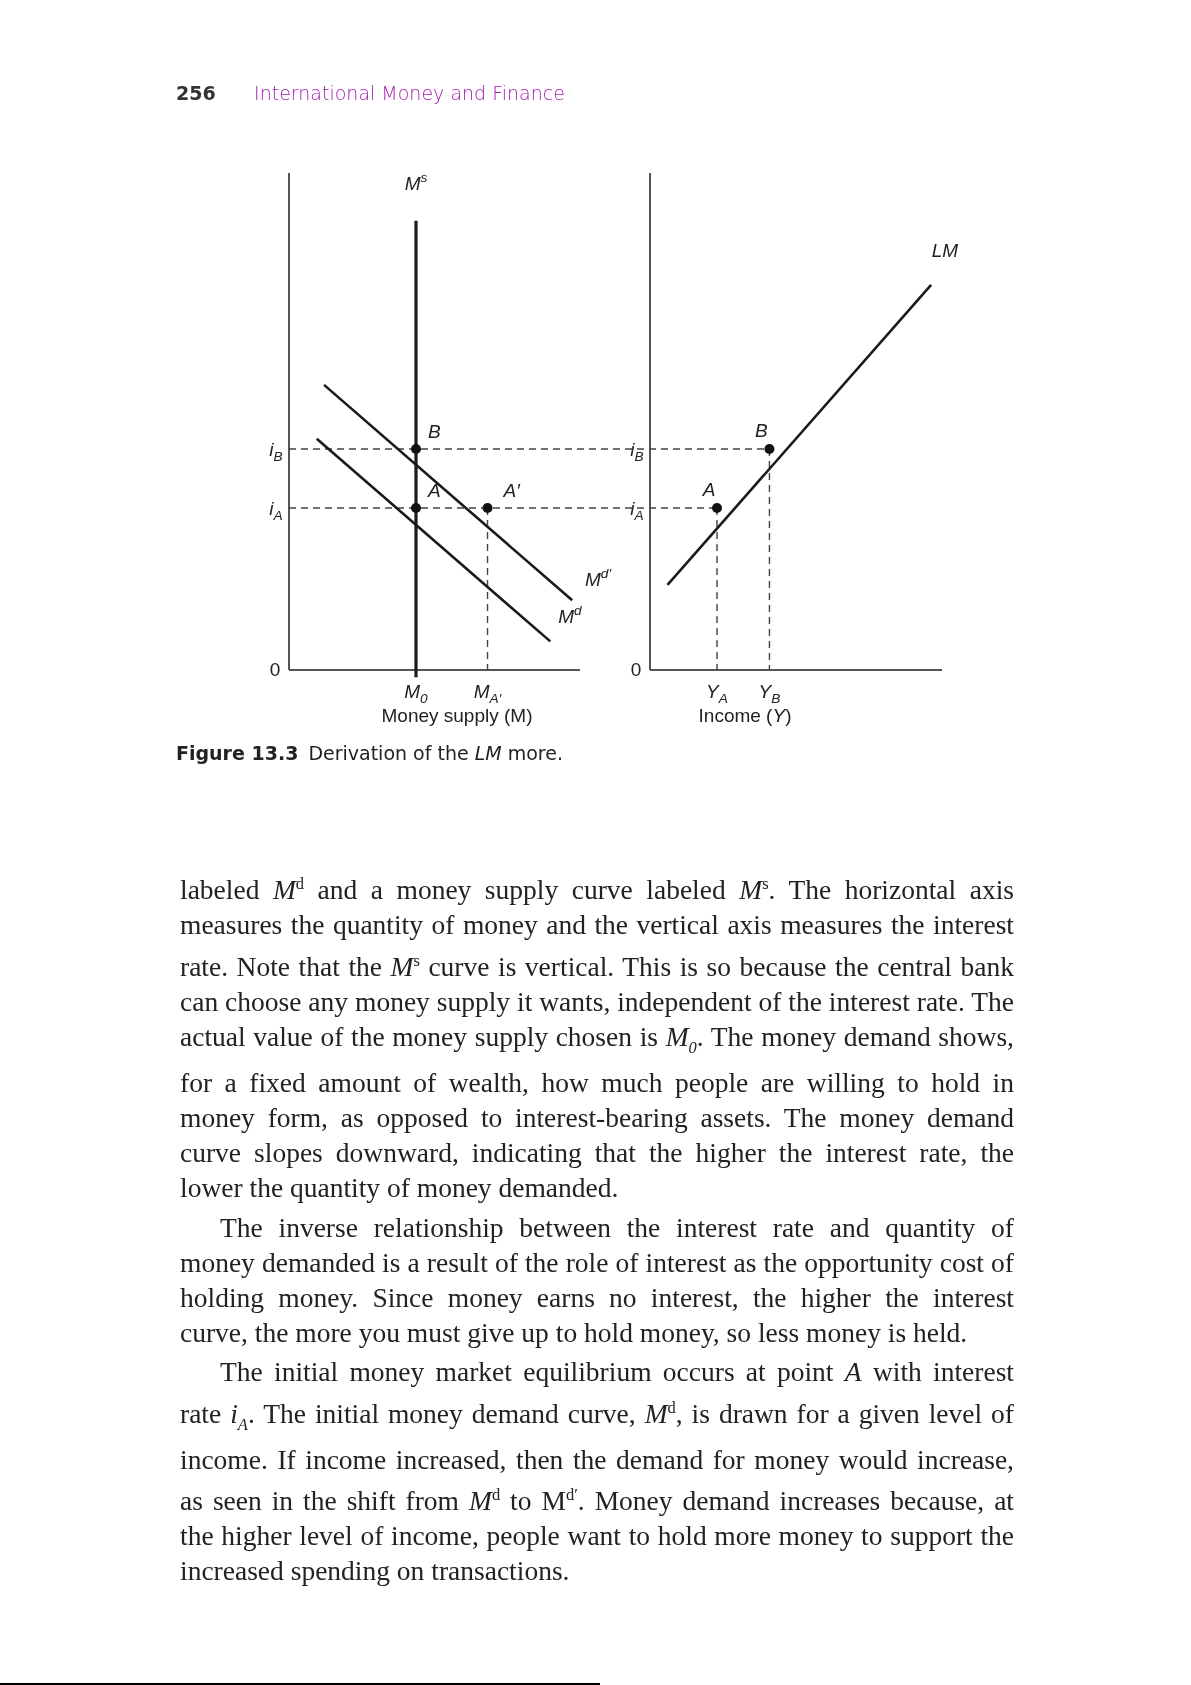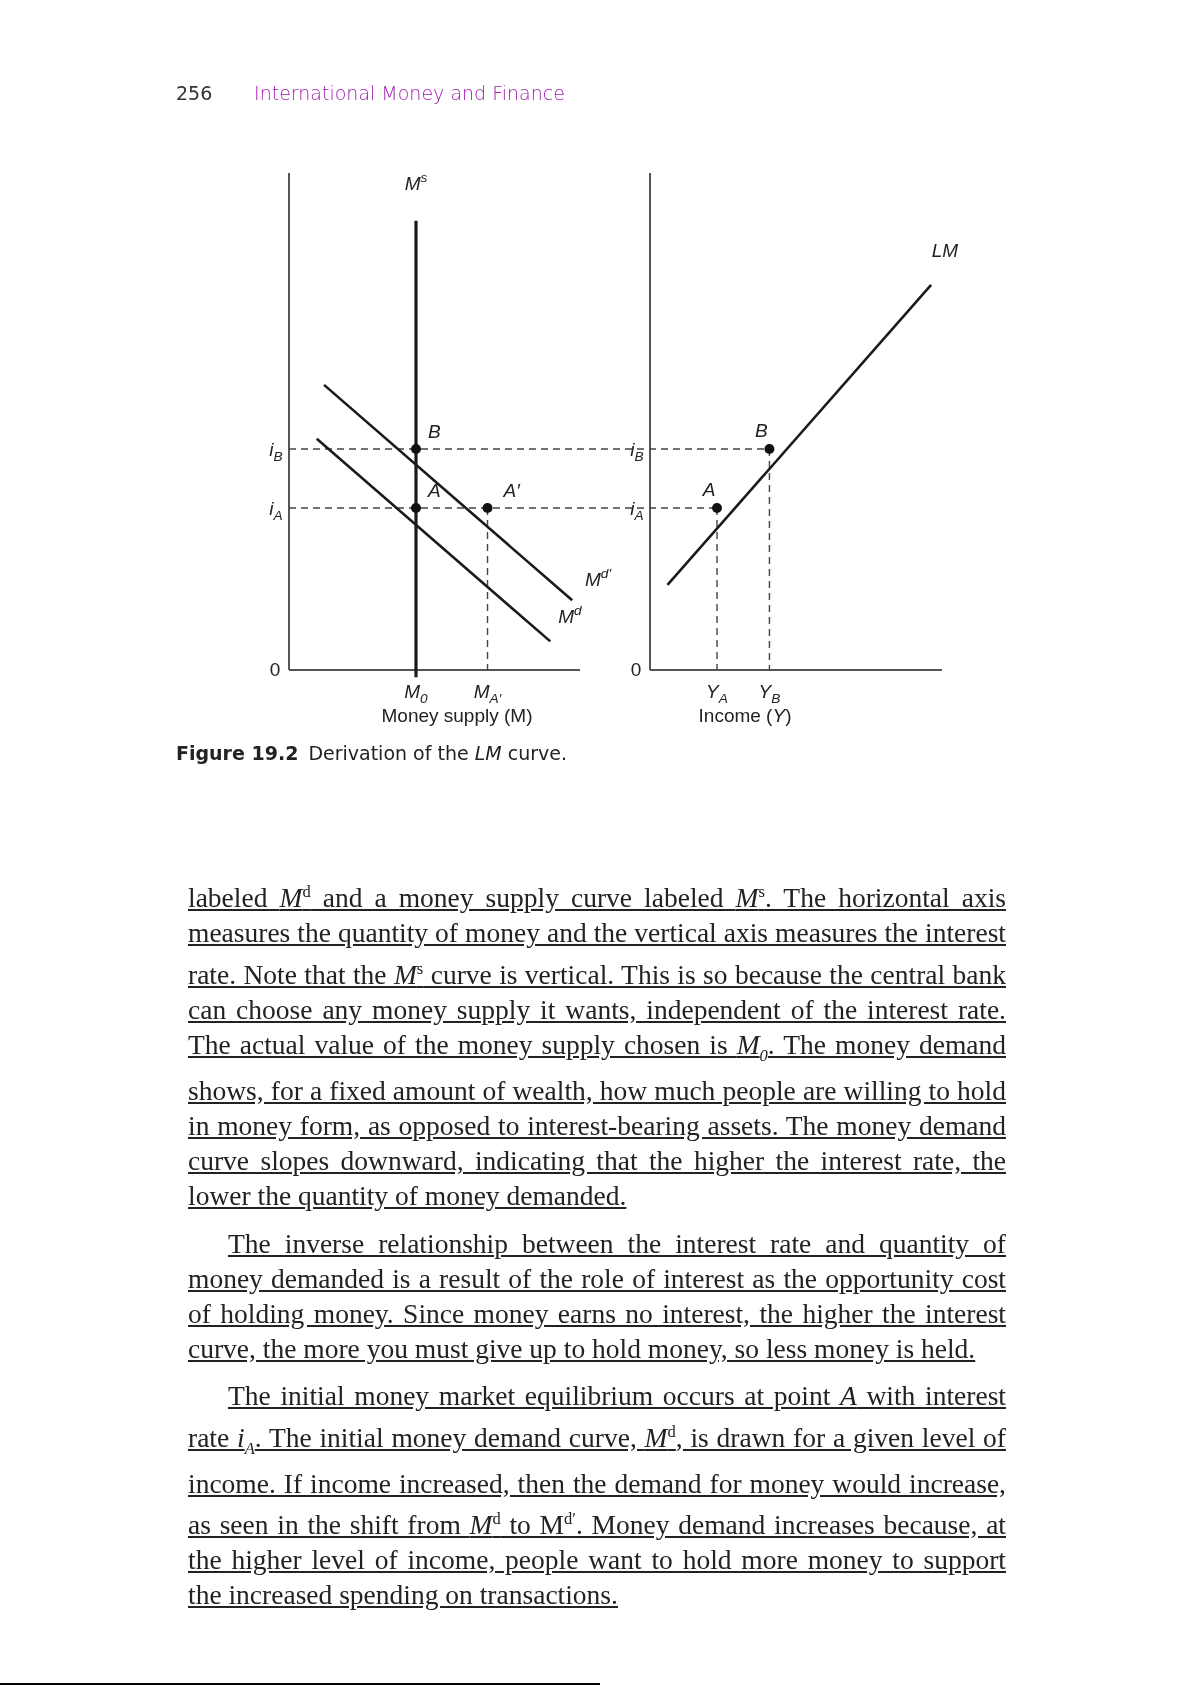--- a/index.html
+++ b/index.html
@@ -1,25 +1,25 @@
 <!DOCTYPE html>
 <html><head>
 <meta charset="utf-8">
 <style>
   html, body { margin: 0; padding: 0; background: #ffffff; }
   body { width: 1191px; height: 1685px; position: relative; overflow: hidden; }
   .running-head { position: absolute; top: 82px; left: 176px; font-family: "DejaVu Sans", sans-serif; color: #333; font-size: 19px; }
-  .running-head .page-num { display: inline-block; width: 72px; }
+  .running-head .page-num { display: inline-block; width: 72px; font-weight: bold; }
   .running-head .book-title { font-weight: 300; color: #a21caf; }
   svg.fig { position: absolute; left: 0; top: 0; }
   svg.fig text { font-family: "Liberation Sans", sans-serif; fill: #222; }
   .caption { position: absolute; top: 742px; left: 176px; font-family: "DejaVu Sans", sans-serif; font-size: 19px; color: #222; }
   .caption .cap-label { font-weight: bold; margin-right: 10px; }
   .body-text { position: absolute; top: 862px; left: 176px; width: 842px; font-family: "Liberation Serif", serif; font-size: 27.5px; line-height: 35.2px; color: #222; text-align: justify; }
-  .body-text p { margin: 12px; text-decoration: underline; }
+  .body-text p { margin: 4px; }
   .body-text p.indent { text-indent: 40px; }
   .body-text i { font-style: italic; }
   .bottom-rule { position: absolute; left: 0; top: 1683px; width: 600px; height: 2px; background: #000; }
 </style>
 </head>
 <body>
 
 <div class="running-head">
   <span class="page-num">256</span>
   <span class="book-title">International Money and Finance</span>
@@ -61,21 +61,21 @@
     <text x="761.4347826086956" y="437" font-size="19" font-style="italic" text-anchor="middle">B</text>
     <text x="416" y="698" font-size="19" font-style="italic" text-anchor="middle"><tspan>M</tspan><tspan font-size="13.68" dy="5">0</tspan></text>
     <text x="487.52873563218395" y="698" font-size="19" font-style="italic" text-anchor="middle"><tspan>M</tspan><tspan font-size="13.68" dy="5">A′</tspan></text>
     <text x="717" y="698" font-size="19" font-style="italic" text-anchor="middle"><tspan>Y</tspan><tspan font-size="13.68" dy="5">A</tspan></text>
     <text x="769.4347826086956" y="698" font-size="19" font-style="italic" text-anchor="middle"><tspan>Y</tspan><tspan font-size="13.68" dy="5">B</tspan></text>
     <text x="457" y="722" font-size="19" text-anchor="middle">Money supply (M)</text>
     <text x="745" y="722" font-size="19" text-anchor="middle"><tspan>Income (</tspan><tspan font-style="italic">Y</tspan><tspan>)</tspan></text>
   </svg>
 
 <div class="caption">
-  <span class="cap-label">Figure 19.2</span><span>Derivation of the </span><i>LM</i><span> curve.</span>
+  <span class="cap-label">Figure 13.3</span><span>Derivation of the </span><i>LM</i><span> more.</span>
 </div>
 
 <div class="body-text">
   <p>labeled <i>M</i><sup style="font-size: 0.6em;">d</sup> and a money supply curve labeled <i>M</i><sup style="font-size: 0.6em;">s</sup>. The horizontal axis measures the quantity of money and the vertical axis measures the interest rate. Note that the <i>M</i><sup style="font-size: 0.6em;">s</sup> curve is vertical. This is so because the central bank can choose any money supply it wants, independent of the interest rate. The actual value of the money supply chosen is <i>M</i><sub style="font-size: 0.6em; font-style: italic;">0</sub>. The money demand shows, for a fixed amount of wealth, how much people are willing to hold in money form, as opposed to interest-bearing assets. The money demand curve slopes downward, indicating that the higher the interest rate, the lower the quantity of money demanded.</p>
   <p class="indent">The inverse relationship between the interest rate and quantity of money demanded is a result of the role of interest as the opportunity cost of holding money. Since money earns no interest, the higher the interest curve, the more you must give up to hold money, so less money is held.</p>
   <p class="indent">The initial money market equilibrium occurs at point <i>A</i> with interest rate <i>i</i><sub style="font-size: 0.6em; font-style: italic;">A</sub>. The initial money demand curve, <i>M</i><sup style="font-size: 0.6em;">d</sup>, is drawn for a given level of income. If income increased, then the demand for money would increase, as seen in the shift from <i>M</i><sup style="font-size: 0.6em;">d</sup> to M<sup style="font-size: 0.6em;">d′</sup>. Money demand increases because, at the higher level of income, people want to hold more money to support the increased spending on transactions.</p>
 </div>
 
 <div class="bottom-rule"></div>
 

